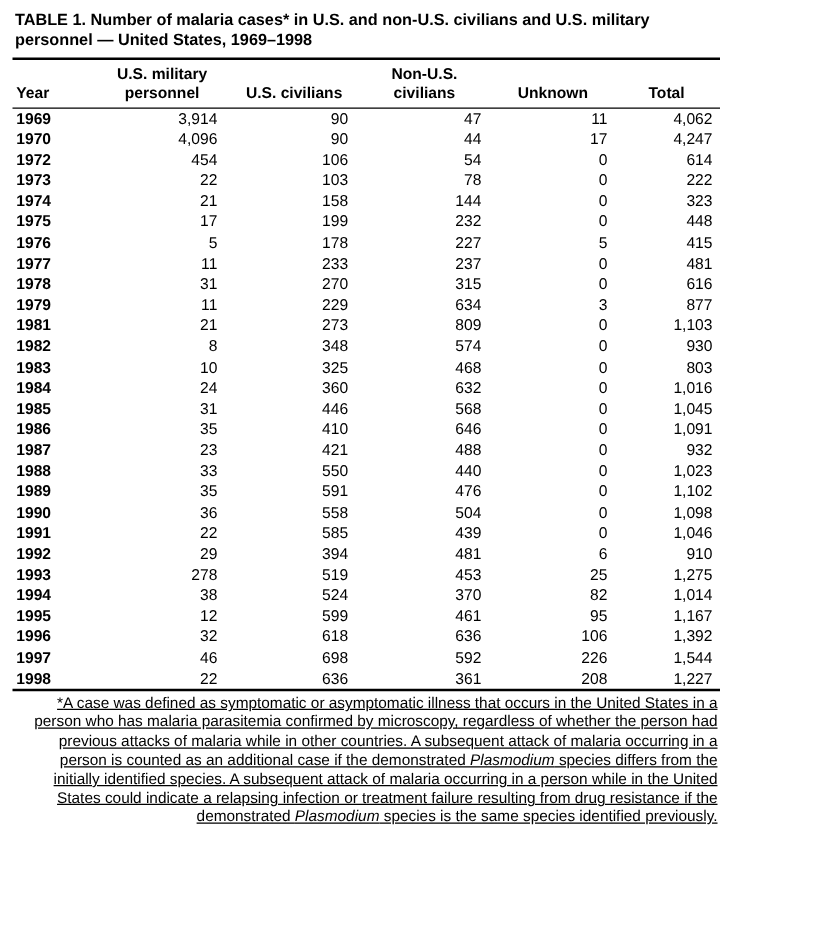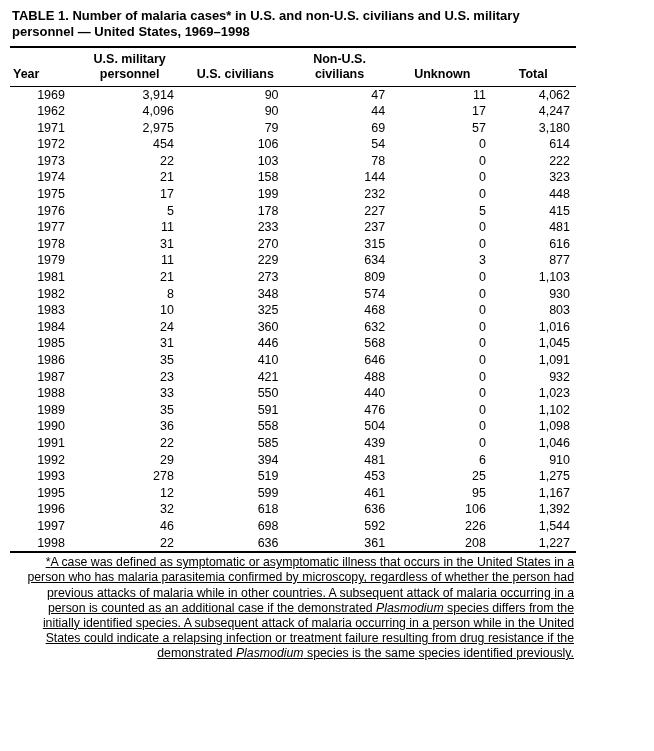--- a/index.html
+++ b/index.html
@@ -62,22 +62,23 @@
   }
   table.data th.num-h {
     text-align: center;
   }
   table.data td {
     padding: 0px 6px 0px 2px;
     line-height: 16.6px;
     font-size: 12.5px;
   }
   table.data td.year {
-    text-align: right;
+    text-align: left;
     padding-left: 3px;
+    font-weight: bold;
   }
   table.data td.num {
     text-align: right;
   }
   .col-mil { width: 112px; }
   .col-usciv { width: 108px; }
   .col-nonus { width: 110px; }
   .col-unk { width: 104px; }
   .col-total { width: 86px; }
   .footnote {
@@ -143,34 +144,26 @@
     <tbody id="table-body-rows">
         <tr>
           <td class="year">1969</td>
           <td class="num">3,914</td>
           <td class="num">90</td>
           <td class="num">47</td>
           <td class="num">11</td>
           <td class="num">4,062</td>
         </tr>
         <tr>
-          <td class="year">1962</td>
+          <td class="year">1970</td>
           <td class="num">4,096</td>
           <td class="num">90</td>
           <td class="num">44</td>
           <td class="num">17</td>
           <td class="num">4,247</td>
-        </tr>
-        <tr>
-          <td class="year">1971</td>
-          <td class="num">2,975</td>
-          <td class="num">79</td>
-          <td class="num">69</td>
-          <td class="num">57</td>
-          <td class="num">3,180</td>
         </tr>
         <tr>
           <td class="year">1972</td>
           <td class="num">454</td>
           <td class="num">106</td>
           <td class="num">54</td>
           <td class="num">0</td>
           <td class="num">614</td>
         </tr>
         <tr>
@@ -327,20 +320,28 @@
         </tr>
         <tr>
           <td class="year">1993</td>
           <td class="num">278</td>
           <td class="num">519</td>
           <td class="num">453</td>
           <td class="num">25</td>
           <td class="num">1,275</td>
         </tr>
         <tr>
+          <td class="year">1994</td>
+          <td class="num">38</td>
+          <td class="num">524</td>
+          <td class="num">370</td>
+          <td class="num">82</td>
+          <td class="num">1,014</td>
+        </tr>
+        <tr>
           <td class="year">1995</td>
           <td class="num">12</td>
           <td class="num">599</td>
           <td class="num">461</td>
           <td class="num">95</td>
           <td class="num">1,167</td>
         </tr>
         <tr>
           <td class="year">1996</td>
           <td class="num">32</td>

